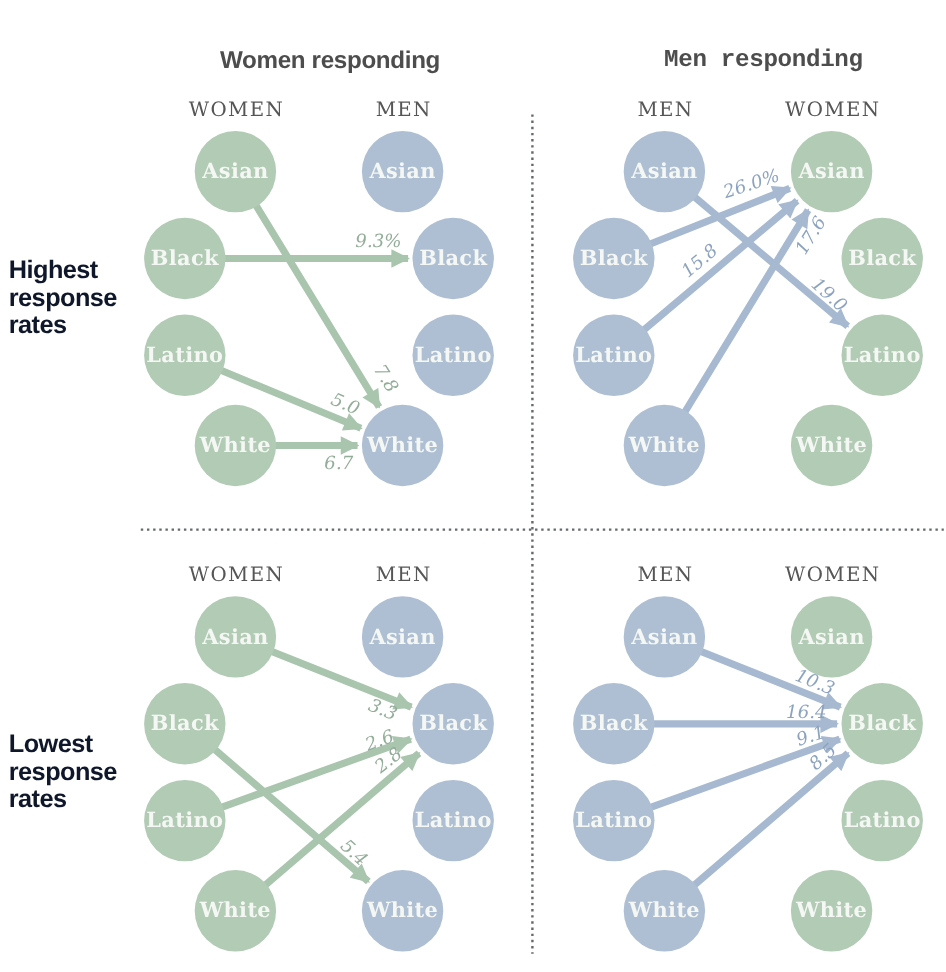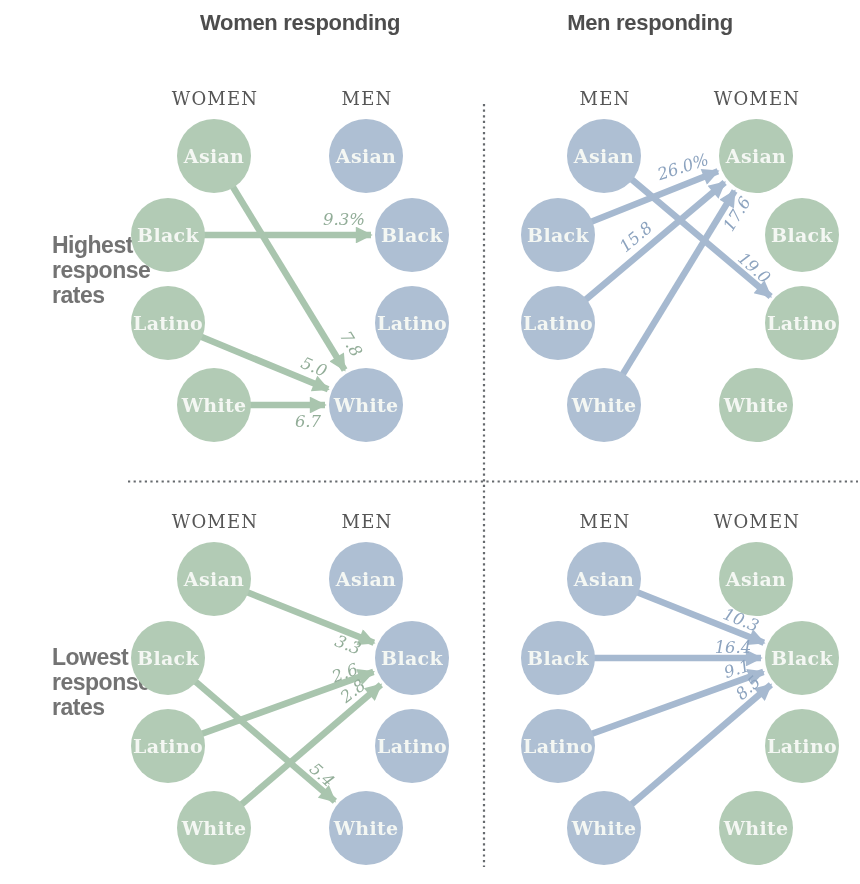--- a/index.html
+++ b/index.html
@@ -1,46 +1,46 @@
 <!DOCTYPE html>
 <html><head>
 <meta charset="utf-8">
 <style>
   html,body{margin:0;padding:0;background:#ffffff;}
   .stage{position:relative;width:860px;height:884px;background:#ffffff;overflow:hidden;
          font-family:"Liberation Sans",sans-serif;}
   .col-title{position:absolute;top:9px;width:300px;text-align:center;
              font-weight:bold;font-size:22px;line-height:27px;letter-spacing:-0.3px;color:#4d4d4d;}
-  .col-title span{display:block;}
+  .col-title span{display:block;margin-top:32px;}
   .row-label{position:absolute;left:8px;width:120px;
-             font-weight:bold;font-size:23px;line-height:25px;letter-spacing:-0.5px;color:#737373;margin-left:44px;}
+             font-weight:bold;font-size:23px;line-height:25px;letter-spacing:-0.5px;color:#0f172a;}
   .row-label span{display:block;}
   #diagram{position:absolute;left:0;top:0;}
   .hdr{font-family:"DejaVu Serif",serif;font-size:18px;letter-spacing:1.2px;}
   .node-label{font-family:"DejaVu Serif",serif;font-weight:bold;font-size:19px;letter-spacing:0.3px;}
   .num{font-family:"DejaVu Serif",serif;font-style:italic;font-size:16.5px;}
 </style>
 </head>
 <body>
 
 <div class="stage">
 
   <div class="col-title" style="left:150px;">
     <span>Women responding</span>
   </div>
-  <div class="col-title" style="left:500px;">
+  <div class="col-title" style="left:544px;font-family:Liberation Mono, monospace;">
     <span>Men responding</span>
   </div>
 
   <div class="row-label" style="top:233px;">
     <span>Highest</span>
     <span>response</span>
     <span>rates</span>
   </div>
-  <div class="row-label" style="top:645px;">
+  <div class="row-label" style="top:664px;">
     <span>Lowest</span>
     <span>response</span>
     <span>rates</span>
   </div>
 
   <svg id="diagram" width="860" height="884" viewBox="0 0 860 884">
       <defs>
         <marker id="ah-women" viewBox="0 0 10 10" refX="9" refY="5" markerWidth="2.8" markerHeight="2.6" orient="auto" markerUnits="strokeWidth">
           <path d="M0,0 L10,5 L0,10 z" fill="#a9c5ae"></path>
         </marker>

